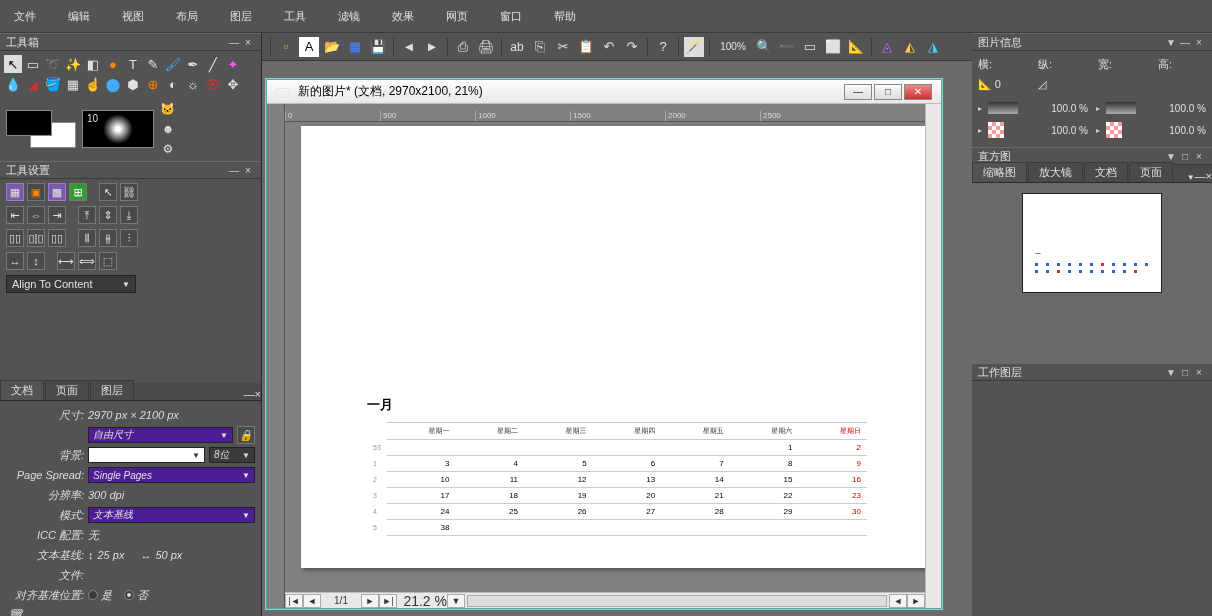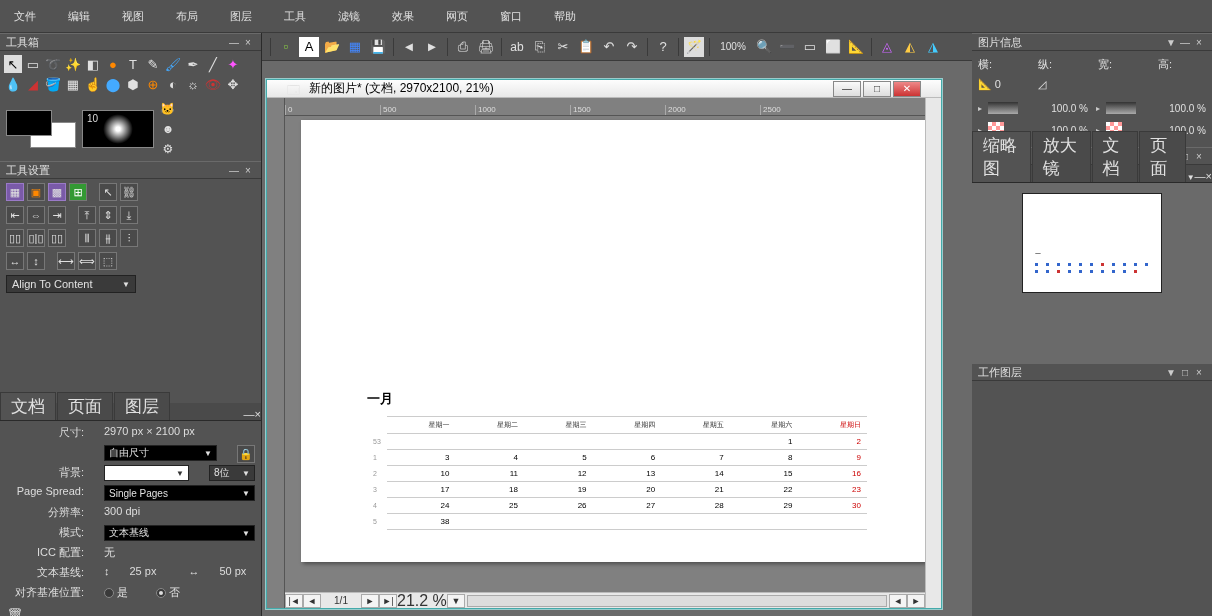--- a/index.html
+++ b/index.html
@@ -31,58 +31,58 @@
 .mini-icons { display: flex; flex-direction: column; gap: 4px; }
 .mini-icons .tool { width: 16px; height: 16px; font-size: 12px; }
 
 .settings-body { padding: 4px 6px; background: #535353; flex: 1; overflow: hidden; }
 .srow { display: flex; gap: 3px; margin-bottom: 5px; flex-wrap: wrap; }
 .sbtn { width: 18px; height: 18px; border: 1px solid #777; background: #4a4a4a; display: flex; align-items: center; justify-content: center; cursor: pointer; font-size: 11px; }
 .sbtn.sel { background: #7a5aa8; border-color: #9a7ac8; }
 .align-sel { width: 130px; height: 18px; background: #3a3a3a; border: 1px solid #222; display: flex; align-items: center; justify-content: space-between; padding: 0 5px; font-size: 11px; cursor: pointer; }
 
 .tabbar { display: flex; background: #4a4a4a; height: 18px; align-items: flex-end; border-bottom: 1px solid #2a2a2a; }
-.tab { padding: 2px 10px; background: #535353; border: 1px solid #3a3a3a; border-bottom: none; font-size: 17px; cursor: pointer; margin-right: 1px; }
+.tab { padding: 2px 10px; background: #535353; border: 1px solid #3a3a3a; border-bottom: none; font-size: 11px; cursor: pointer; margin-right: 1px; }
 .tab.inactive { background: #4a4a4a; }
 
 .doc-props { padding: 4px 6px; font-size: 11px; background: #535353; }
-.prow { display: flex; align-items: flex-start; height: 20px; gap: 20px; }
+.prow { display: flex; align-items: center; height: 20px; gap: 4px; font-style: italic; }
 .plabel { width: 78px; text-align: right; color: #ddd; font-size: 11px; }
 .pval { color: #ddd; }
-.psel { flex: 1; height: 16px; background: #000000; border: 1px solid #222; display: flex; align-items: center; justify-content: space-between; padding: 0 4px; font-size: 10px; cursor: pointer; }
+.psel { flex: 1; height: 16px; background: #4c1d95; border: 1px solid #222; display: flex; align-items: center; justify-content: space-between; padding: 0 4px; font-size: 10px; cursor: pointer; }
 .psel-sm { width: 46px; height: 16px; background: #3a3a3a; border: 1px solid #222; display: flex; align-items: center; justify-content: space-between; padding: 0 4px; font-size: 10px; cursor: pointer; }
 .radio { display: inline-flex; align-items: center; gap: 3px; margin-right: 8px; }
 .radio-dot { width: 10px; height: 10px; border: 1px solid #888; border-radius: 50%; background: #3a3a3a; position: relative; }
 .radio-dot.on::after { content:''; position: absolute; width: 4px; height: 4px; background: #ddd; border-radius: 50%; top: 2px; left: 2px; }
 
 .toolbar { height: 28px; background: #535353; display: flex; align-items: center; padding: 0 6px; gap: 3px; border-bottom: 1px solid #3a3a3a; }
 .tbtn { width: 20px; height: 20px; display: flex; align-items: center; justify-content: center; cursor: pointer; font-size: 13px; border: 1px solid transparent; }
 .tsep { width: 1px; height: 18px; background: #3a3a3a; margin: 0 2px; }
 
 .canvas-area { flex: 1; background: #6a6a6a; position: relative; padding: 10px 8px 8px 4px; }
 .doc-window { position: absolute; top: 18px; left: 4px; width: 676px; height: 530px; background: #ececec; border: 1px solid #4aa; box-shadow: 0 0 0 1px #9cc; display: flex; flex-direction: column; }
-.doc-titlebar { height: 18px; background: linear-gradient(#fdfdfd, #e8e8e8); display: flex; align-items: center; padding: 0 20px; border-bottom: 1px solid #bbb; }
+.doc-titlebar { height: 24px; background: linear-gradient(#fdfdfd, #e8e8e8); display: flex; align-items: center; padding: 0 9px; border-bottom: 1px solid #bbb; }
 .doc-titlebar .appicon { width: 16px; height: 16px; margin-right: 6px; font-size: 12px; }
 .doc-titlebar .title { flex: 1; color: #000; font-size: 12px; }
 .winbtns { display: flex; gap: 2px; }
 .winbtn { width: 28px; height: 16px; border: 1px solid #888; background: linear-gradient(#fafafa,#ddd); display: flex; align-items: center; justify-content: center; font-size: 10px; cursor: pointer; color: #333; }
 .winbtn.close { background: linear-gradient(#e88,#c33); color: #fff; }
 
 .doc-body { flex: 1; display: flex; background: #808080; }
 .rulerv { width: 18px; background: #808080; border-right: 1px solid #555; position: relative; }
 .doc-main { flex: 1; display: flex; flex-direction: column; }
 .rulerh { height: 18px; background: #808080; border-bottom: 1px solid #555; display: flex; align-items: flex-end; overflow: hidden; font-size: 8px; color: #ddd; }
 .rulerh span { width: 95px; border-left: 1px solid #aaa; padding-left: 2px; height: 10px; }
 .viewport { flex: 1; background: #808080; display: flex; align-items: flex-start; justify-content: flex-end; overflow: hidden; padding-top: 4px; position: relative; }
 .page { width: 624px; height: 442px; background: #fff; box-shadow: 2px 2px 4px rgba(0,0,0,.4); color: #000; position: relative; }
 .scroll-v { width: 16px; background: #e8e8e8; border-left: 1px solid #bbb; }
 .scroll-h { height: 16px; background: #e8e8e8; border-top: 1px solid #bbb; display: flex; align-items: center; }
 .scroll-h .sbtn2 { width: 18px; height: 14px; border: 1px solid #aaa; background: #f4f4f4; display: flex; align-items: center; justify-content: center; font-size: 9px; cursor: pointer; color: #333; }
 .scroll-h .pagenum { width: 40px; text-align: center; font-size: 10px; color: #333; }
-.scroll-h .zoom { width: 50px; text-align: left; font-size: 16px; color: #333; }
+.scroll-h .zoom { width: 50px; text-align: right; font-size: 14px; color: #333; }
 .scroll-h .track { flex: 1; height: 12px; background: #ddd; border: 1px solid #aaa; margin: 0 2px; }
 
 .cal { position: absolute; left: 66px; top: 270px; width: 500px; color: #000; font-size: 9px; }
 .cal-title { font-size: 13px; margin-bottom: 8px; font-weight: bold; }
 .cal table { width: 100%; border-collapse: collapse; }
 .cal th, .cal td { text-align: right; padding: 3px 6px; border-bottom: 1px solid #ccc; font-size: 8px; font-weight: normal; }
 .cal th { font-size: 7px; color: #333; border-top: 1px solid #ccc; }
 .cal .sun { color: #c00; }
 .cal .rownum { width: 14px; color: #999; border: none; font-size: 7px; text-align: left; }
 
@@ -272,20 +272,23 @@
       <div class="prow">
           <span class="plabel">ICC 配置:</span>
           <span class="pval">无</span>
         </div>
       <div class="prow">
           <span class="plabel">文本基线:</span>
           <span>↕</span>
           <span class="pval">25 px</span>
           <span style="margin-left:12px">↔</span>
           <span class="pval">50 px</span>
+        </div>
+      <div class="prow">
+          <span class="plabel">文件:</span>
         </div>
       <div class="prow">
           <span class="plabel">对齐基准位置:</span>
         <label class="radio">
             <span class="radio-dot"></span>
             <span>是</span>
           </label>
         <label class="radio">
             <span class="radio-dot on"></span>
             <span>否</span>

